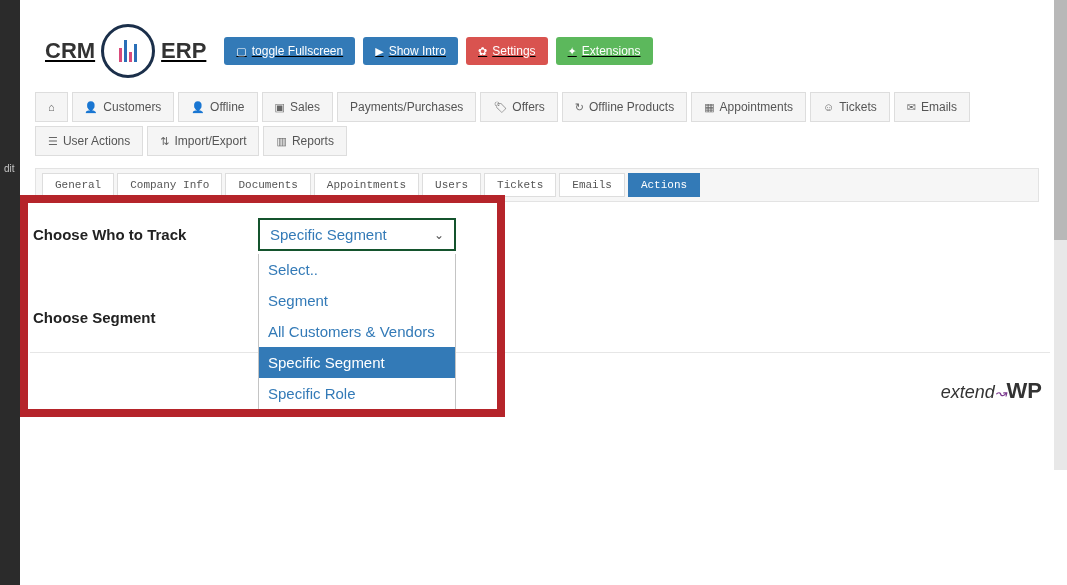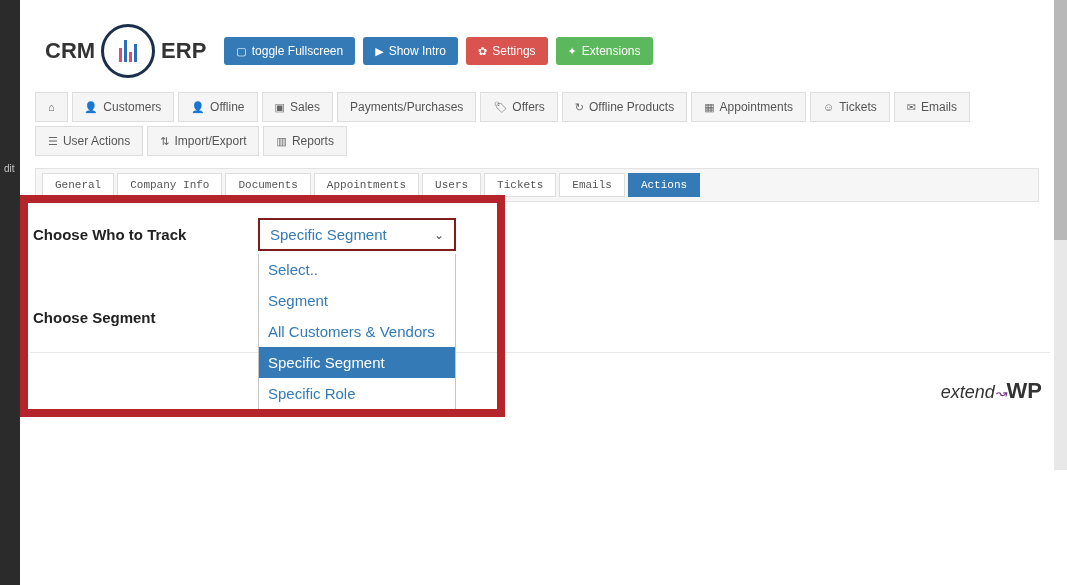--- a/index.html
+++ b/index.html
@@ -32,20 +32,21 @@
   top: 0;
   width: 1034px;
   height: 585px;
   background: #fff;
 }
 .header-row {
   display: flex;
   align-items: center;
   padding: 24px 25px 14px 25px;
   gap: 10px;
+  text-decoration: underline;
 }
 .logo {
   display: flex;
   align-items: center;
   font-weight: 700;
   font-size: 22px;
   color: #333;
 }
 .logo .logo-circle {
   width: 54px; height: 54px;
@@ -151,21 +152,21 @@
 .form-row .lbl {
   width: 225px;
   font-weight: 700;
   font-size: 15px;
   color: #222;
 }
 
 .select-box {
   position: relative;
   width: 198px;
-  border: 2px solid #7f1d1d;
+  border: 2px solid #14532d;
   background: #fff;
   display: flex;
   align-items: center;
   justify-content: space-between;
   padding: 6px 10px;
   cursor: pointer;
 }
 .select-box .sel-val {
   color: #337ab7;
   font-size: 15px;

